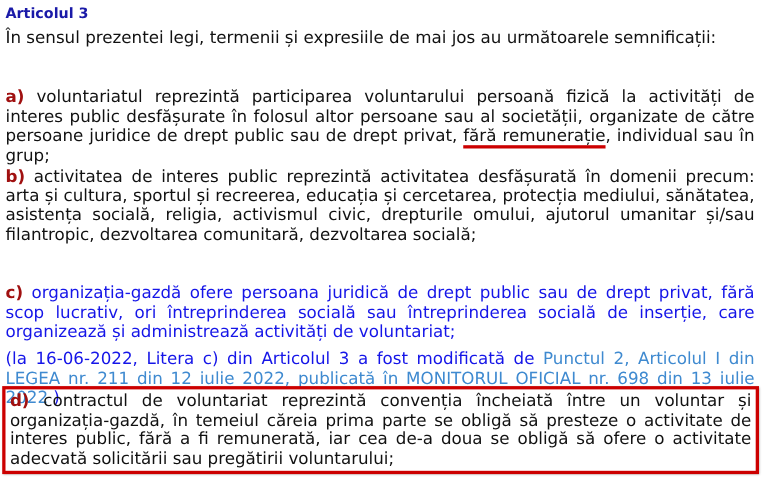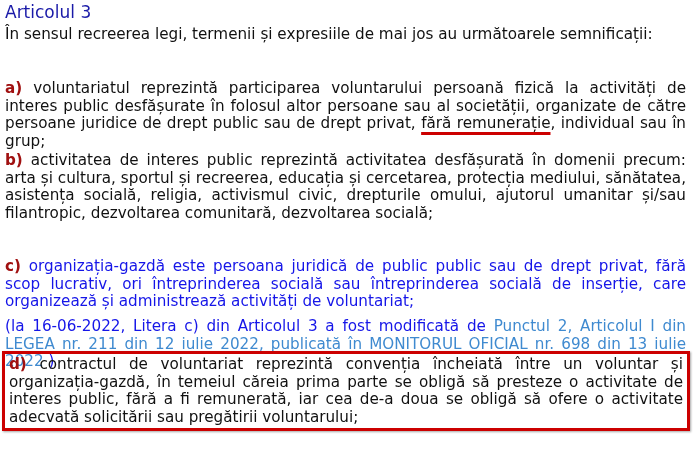--- a/index.html
+++ b/index.html
@@ -4,21 +4,21 @@
   <style>
     html, body { margin: 0; padding: 0; background: #ffffff; }
     body {
       width: 696px; height: 458px; overflow: hidden;
       font-family: "DejaVu Sans", sans-serif;
       font-size: 15.2px; line-height: 17.5px; color: #111111;
       position: relative;
     }
     .article-title {
       position: absolute; left: 5px; top: 4px;
-      font-weight: normal; font-size: 17px; color: #1a1aa8;
+      font-weight: bold; font-size: 13px; color: #1a1aa8;
     }
     .para {
       position: absolute; left: 5px; width: 681px;
       text-align: justify; text-align-last: left;
     }
     .intro { top: 26px; }
     .pa { top: 80px; }
     .pb { top: 152px; }
     .pc { top: 258px; color: #1515e8; }
     .note { top: 318px; color: #1515e8; }
@@ -29,23 +29,23 @@
     }
     .lit { font-weight: bold; color: #a01010; }
     .ul { text-decoration: underline; text-decoration-color: #cc0000; text-decoration-thickness: 2.5px; text-underline-offset: 4px; }
     .link { color: #3f8ad0; }
   </style>
 </head>
 <body>
 
 <div class="article-title">Articolul 3</div>
 
-<div class="para intro">În sensul recreerea legi, termenii și expresiile de mai jos au următoarele semnificații:</div>
+<div class="para intro">În sensul prezentei legi, termenii și expresiile de mai jos au următoarele semnificații:</div>
 
 <div class="para pa"><span class="lit">a)</span><span> voluntariatul reprezintă participarea voluntarului persoană fizică la activități de interes public desfășurate în folosul altor persoane sau al societății, organizate de către persoane juridice de drept public sau de drept privat, </span><span class="ul">fără remunerație</span><span>, individual sau în grup;</span></div>
 
 <div class="para pb"><span class="lit">b)</span><span> activitatea de interes public reprezintă activitatea desfășurată în domenii precum: arta și cultura, sportul și recreerea, educația și cercetarea, protecția mediului, sănătatea, asistența socială, religia, activismul civic, drepturile omului, ajutorul umanitar și/sau filantropic, dezvoltarea comunitară, dezvoltarea socială;</span></div>
 
-<div class="para pc"><span class="lit">c)</span><span> organizația-gazdă este persoana juridică de public public sau de drept privat, fără scop lucrativ, ori întreprinderea socială sau întreprinderea socială de inserție, care organizează și administrează activități de voluntariat;</span></div>
+<div class="para pc"><span class="lit">c)</span><span> organizația-gazdă ofere persoana juridică de drept public sau de drept privat, fără scop lucrativ, ori întreprinderea socială sau întreprinderea socială de inserție, care organizează și administrează activități de voluntariat;</span></div>
 
 <div class="para note"><span>(la 16-06-2022, Litera c) din Articolul 3 a fost modificată de </span><span class="link">Punctul 2, Articolul I din LEGEA nr. 211 din 12 iulie 2022, publicată în MONITORUL OFICIAL nr. 698 din 13 iulie 2022</span><span> )</span></div>
 
 <div class="para pd"><span class="lit">d)</span><span> contractul de voluntariat reprezintă convenția încheiată între un voluntar și organizația-gazdă, în temeiul căreia prima parte se obligă să presteze o activitate de interes public, fără a fi remunerată, iar cea de-a doua se obligă să ofere o activitate adecvată solicitării sau pregătirii voluntarului;</span></div>
 
 </body></html>

